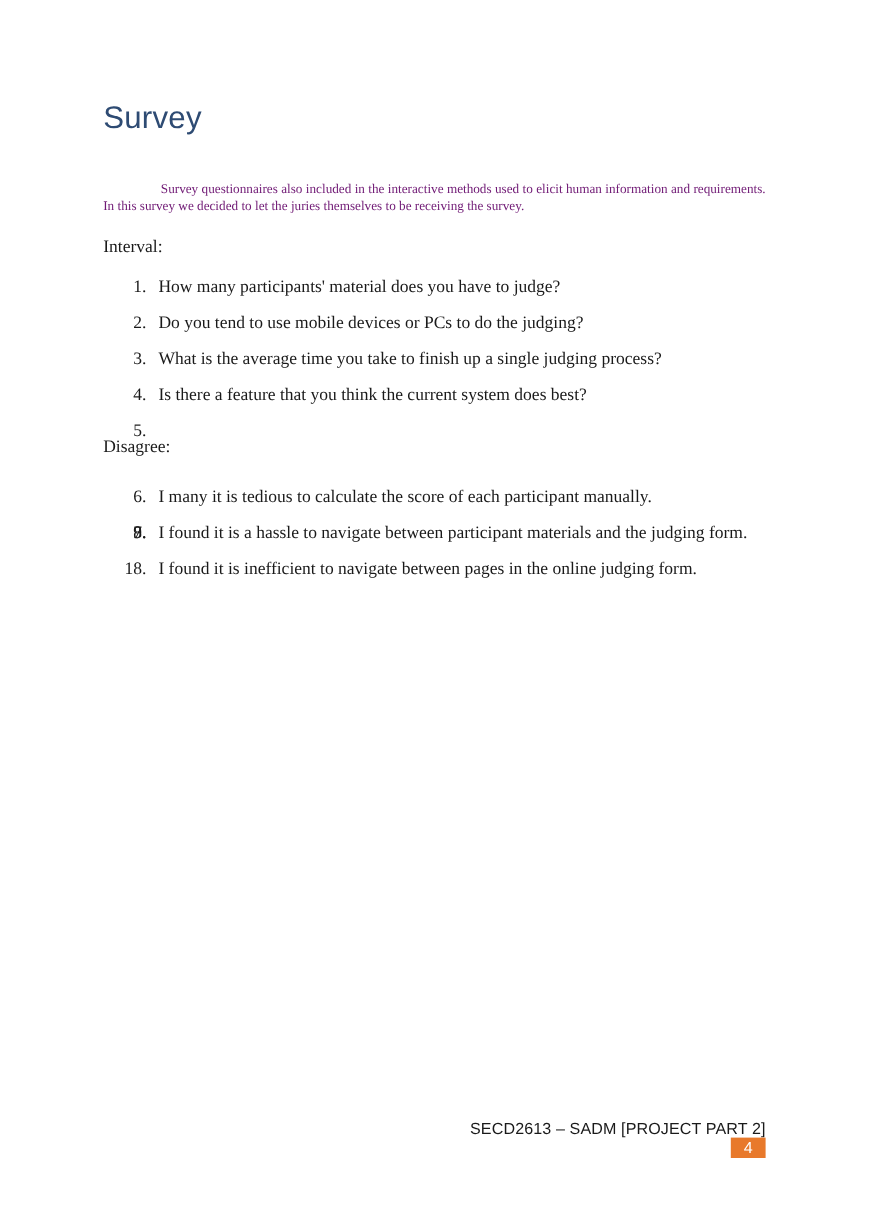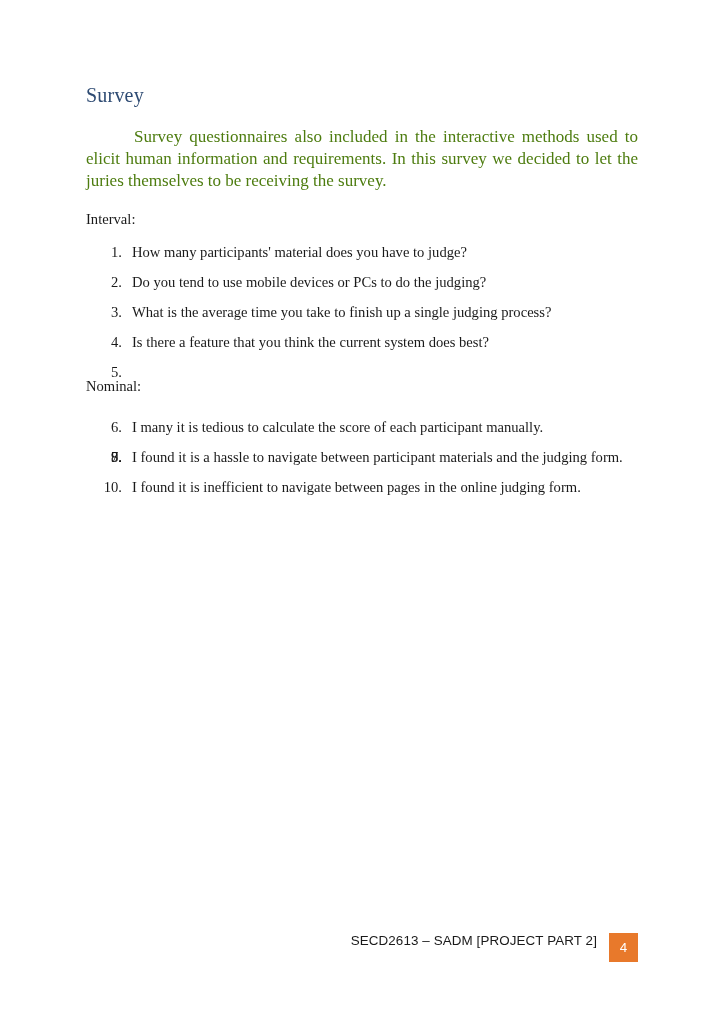--- a/index.html
+++ b/index.html
@@ -25,36 +25,36 @@
   }
 
   .content {
     position: absolute;
     left: 86px;
     top: 84px;
     width: 552px;
   }
 
   .doc-heading {
-    font-family: Liberation Serif, serif;
-    font-size: 20px;
+    font-family: Liberation Sans, sans-serif;
+    font-size: 26px;
     font-weight: normal;
     color: #2E4B73;
-    margin: 0 0 20px 0;
+    margin: 0 0 38px 0;
     letter-spacing: 0.2px;
     line-height: 1.1;
   }
 
   .body-para {
-    font-size: 17px;
+    font-size: 11px;
     line-height: 1.30;
     text-align: justify;
     text-indent: 48px;
     margin: 16px 0 18px 0;
-    color: #4d7c0f;
+    color: #701a75;
   }
 
   .label-line {
     font-size: 14.6px;
     line-height: 1.30;
     margin: 0 0 14px 0;
     color: #1a1a1a;
   }
 
   .italic-line {
@@ -98,22 +98,23 @@
     left: 0;
     top: 933px;
     width: 724px;
     height: 36px;
   }
   .footer-inner {
     position: absolute;
     right: 86px;
     top: 0;
     display: flex;
-    align-items: flex-start;
+    align-items: flex-end;
     height: 32px;
+    flex-direction: column;
   }
   .footer-text {
     font-family: "Liberation Sans", "DejaVu Sans", sans-serif;
     font-size: 13.4px;
     color: #1a1a1a;
     letter-spacing: 0.1px;
     white-space: nowrap;
   }
   .page-badge {
     margin-left: 12px;
@@ -158,42 +159,42 @@
         <span class="num">4.</span>
         <span>Is there a feature that you think the current system does best?</span>
       </li>
       <li>
         <span class="num">5.</span>
       </li>
     </ol>
 
     <div class="spacer-a"></div>
 
-    <p class="label-line">Nominal:</p>
+    <p class="label-line">Disagree:</p>
 
 
     <div class="spacer-b"></div>
 
     <ol class="q-list">
       <li>
         <span class="num">6.</span>
         <span>I many it is tedious to calculate the score of each participant manually.</span>
       </li>
       <li>
         <span class="num">7.</span>
       </li>
       <li>
         <span class="num">8.</span>
       </li>
       <li>
         <span class="num">9.</span>
         <span>I found it is a hassle to navigate between participant materials and the judging form.</span>
       </li>
       <li>
-        <span class="num">10.</span>
+        <span class="num">18.</span>
         <span>I found it is inefficient to navigate between pages in the online judging form.</span>
       </li>
     </ol>
 
   </div>
 
   <div class="footer">
     <div class="footer-inner">
       <span class="footer-text">SECD2613 – SADM [PROJECT PART 2]</span>
       <span class="page-badge">4</span>

